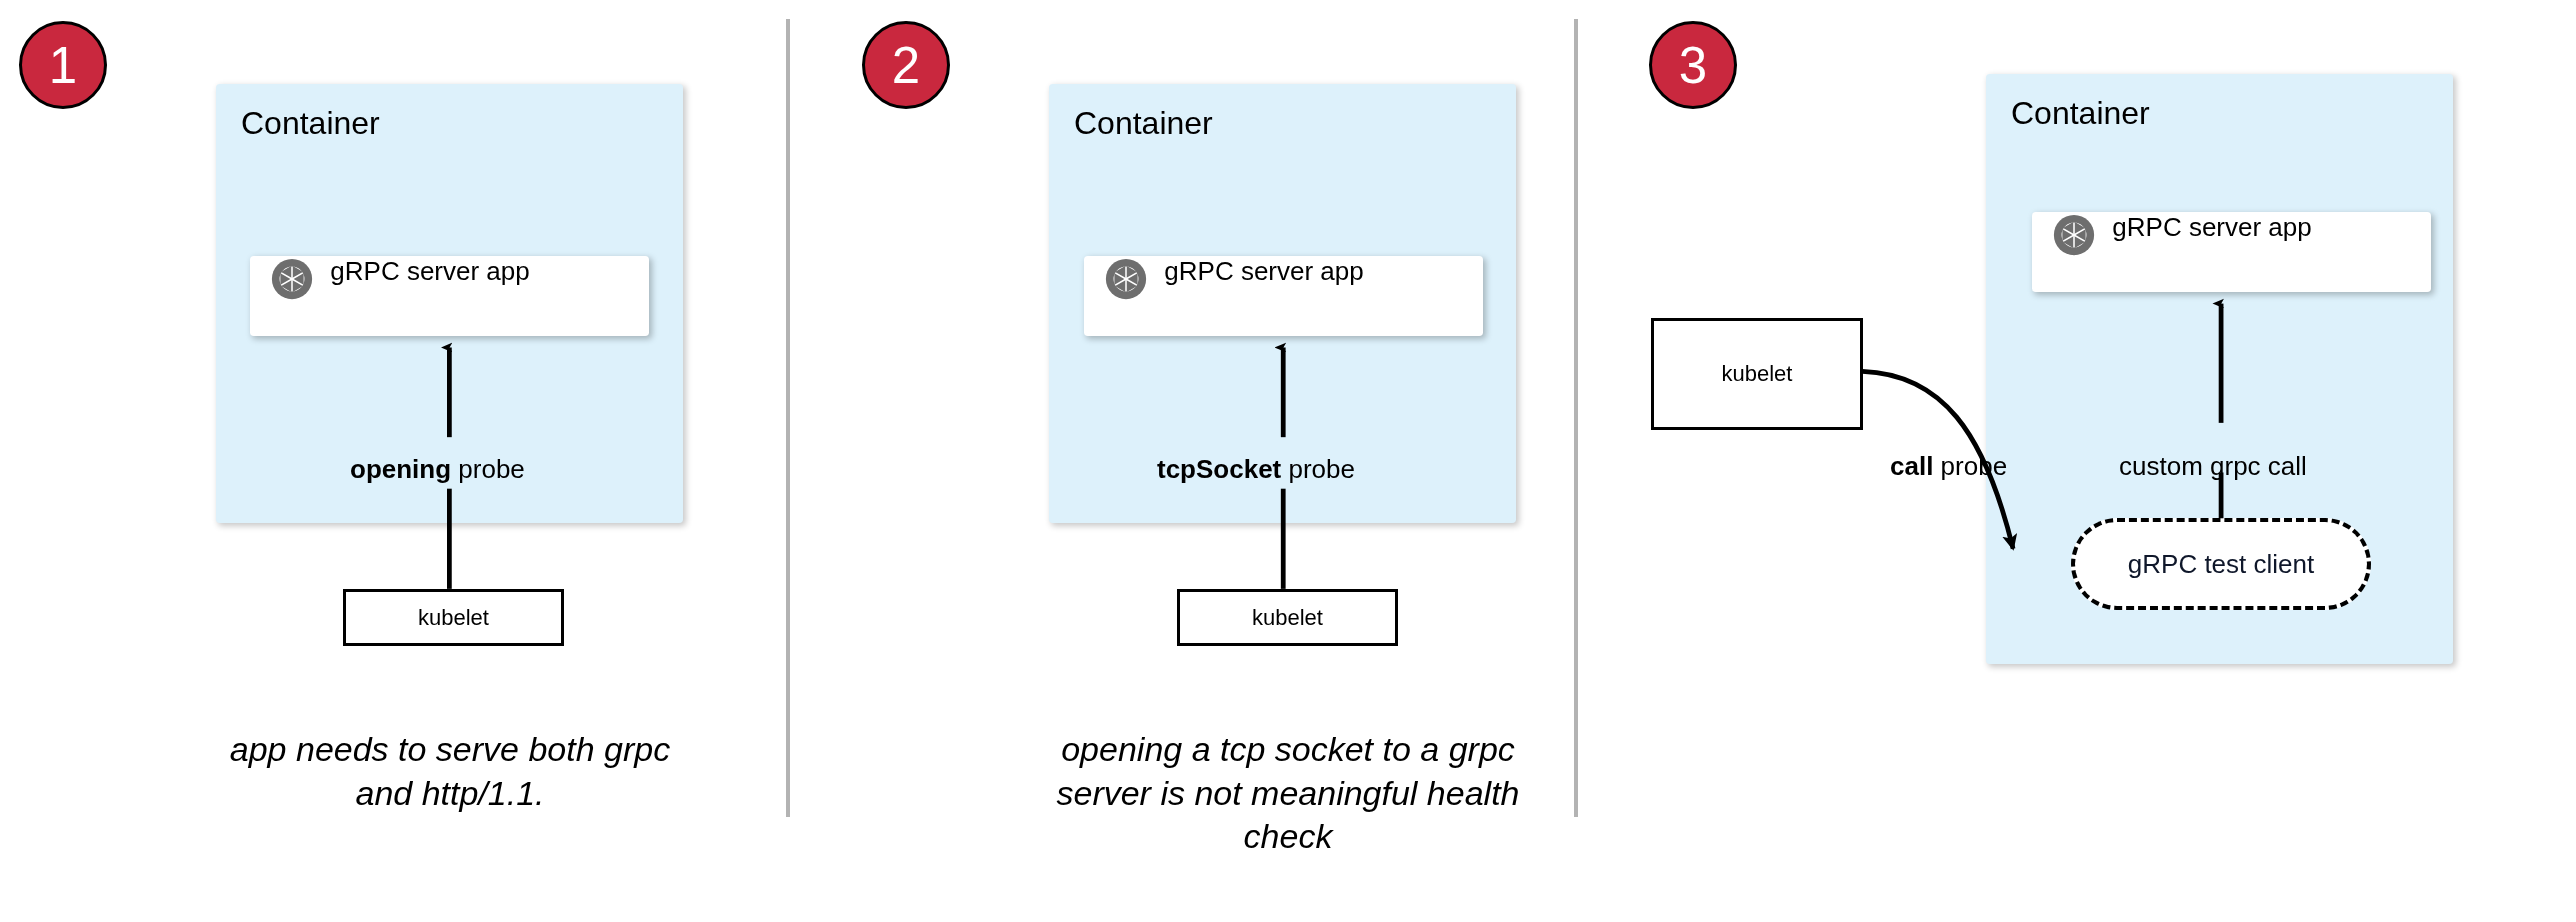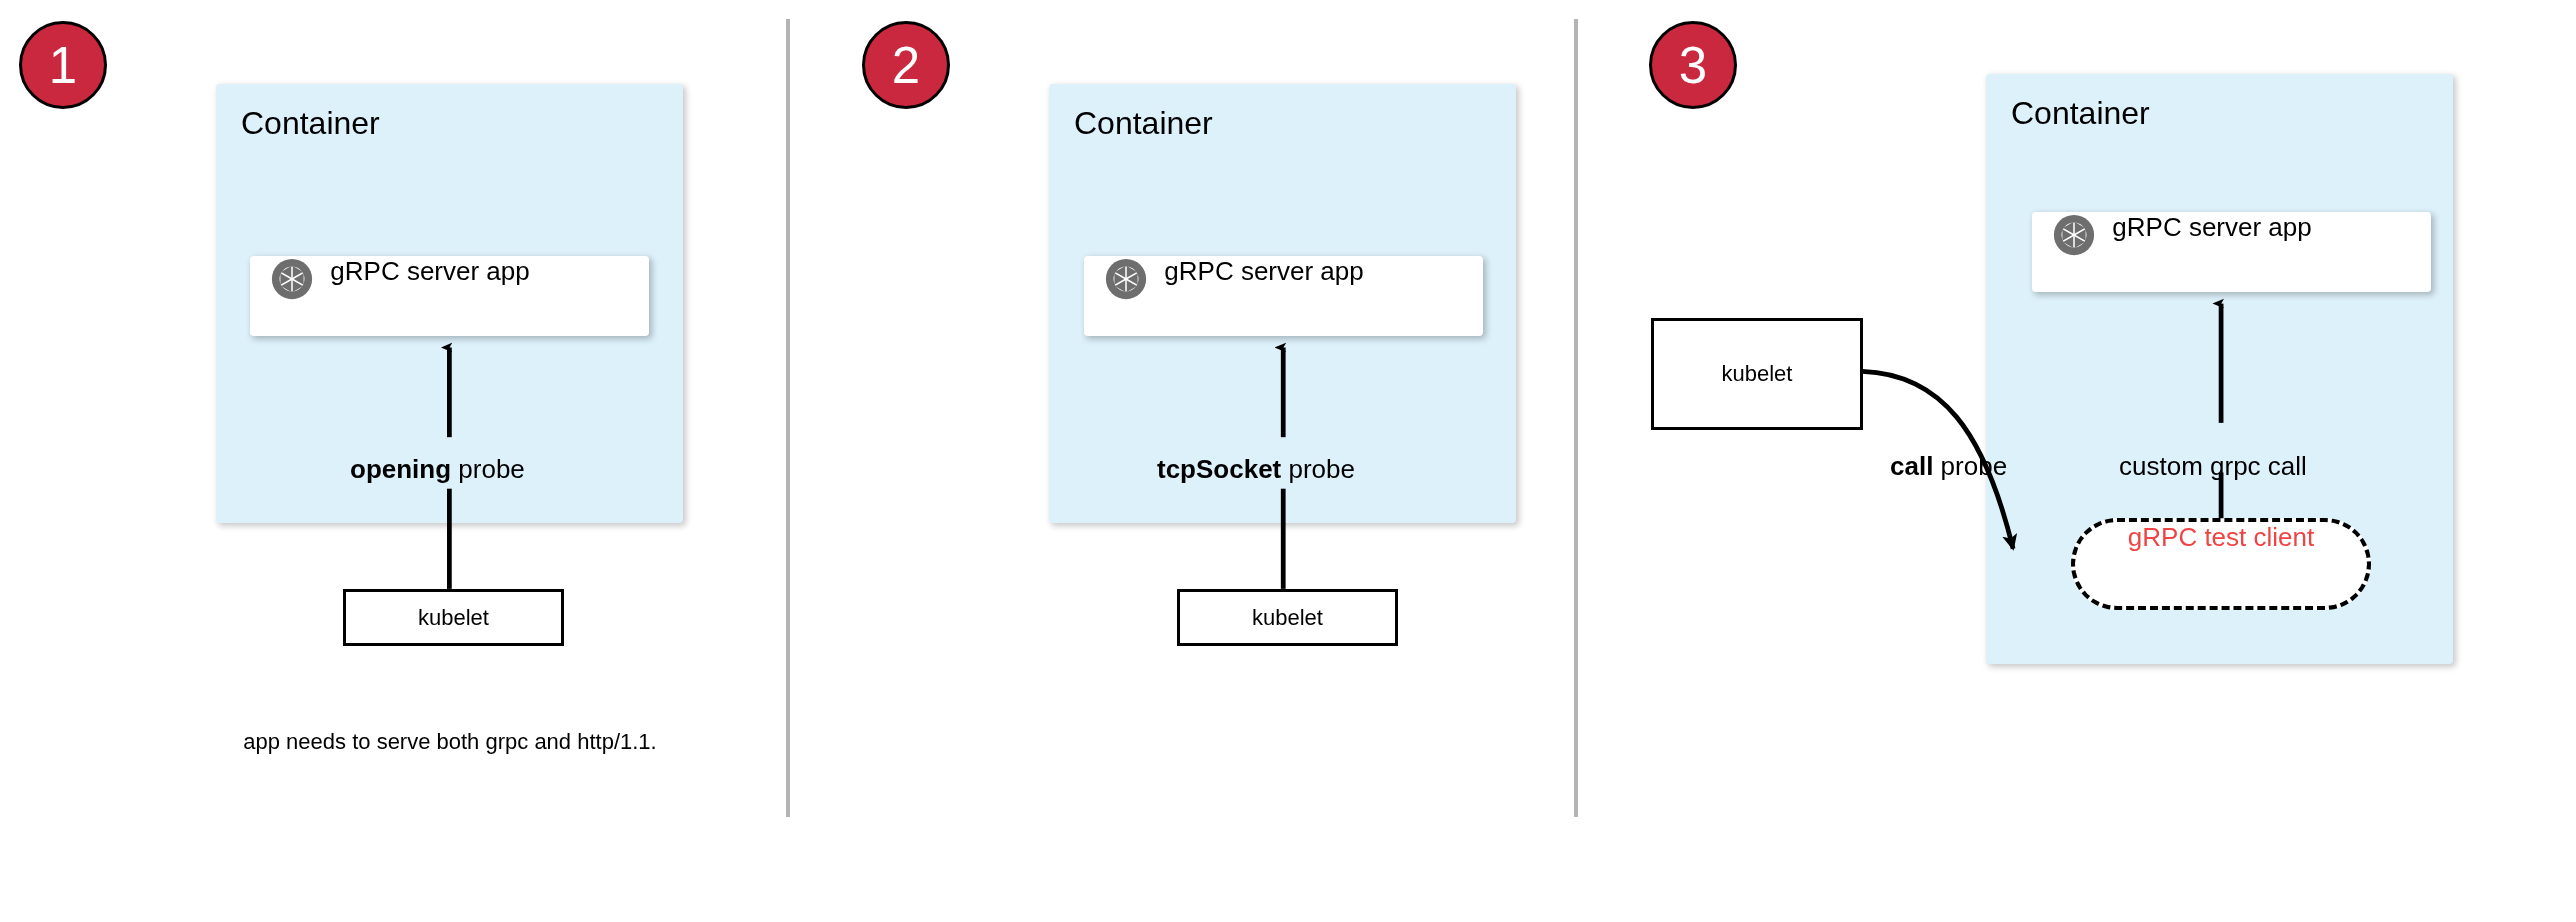--- a/index.html
+++ b/index.html
@@ -102,43 +102,45 @@
   }
 
   
   .test-client-box {
     position: absolute;
     background: #ffffff;
     border: 4.8px dashed #000000;
     border-radius: 46px;
     box-sizing: border-box;
     display: flex;
+    align-items: center;
     justify-content: center;
     font-size: 26px;
-    color: #ef4444;
+    color: #0f172a;
     white-space: nowrap;
   }
 
   
   .edge-label {
     position: absolute;
     font-size: 26px;
     color: #000000;
     white-space: nowrap;
     background: transparent;
   }
   .edge-label b { font-weight: bold; }
 
   
   .caption {
     position: absolute;
-    font-size: 22px;
+    font-size: 34px;
     line-height: 1.28;
     text-align: center;
     color: #000000;
+    font-style: italic;
   }
 
   
   .arrows {
     position: absolute;
     left: 0;
     top: 0;
     width: 2576px;
     height: 923px;
     pointer-events: none;
@@ -233,20 +235,21 @@
   </div>
 
   <div class="edge-label" style="left:1157px; top:454px;">
     <b>tcpSocket</b><span> probe</span>
   </div>
 
   <div class="kubelet-box" style="left:1177px; top:589px; width:221px; height:57px;">
     <span>kubelet</span>
   </div>
 
+  <div class="caption" style="left:1035px; top:728px; width:506px;">opening a tcp socket to a grpc server is not meaningful health check</div>
 
   <div class="badge" style="left:1649px; top:21px;">
     <span>3</span>
   </div>
 
   <div class="container-box" style="left:1986px; top:74px; width:467px; height:590px;">
     <div class="container-label">Container</div>
   </div>
 
   <div class="app-card" style="left:2032px; top:212px; width:399px; height:80px;">

